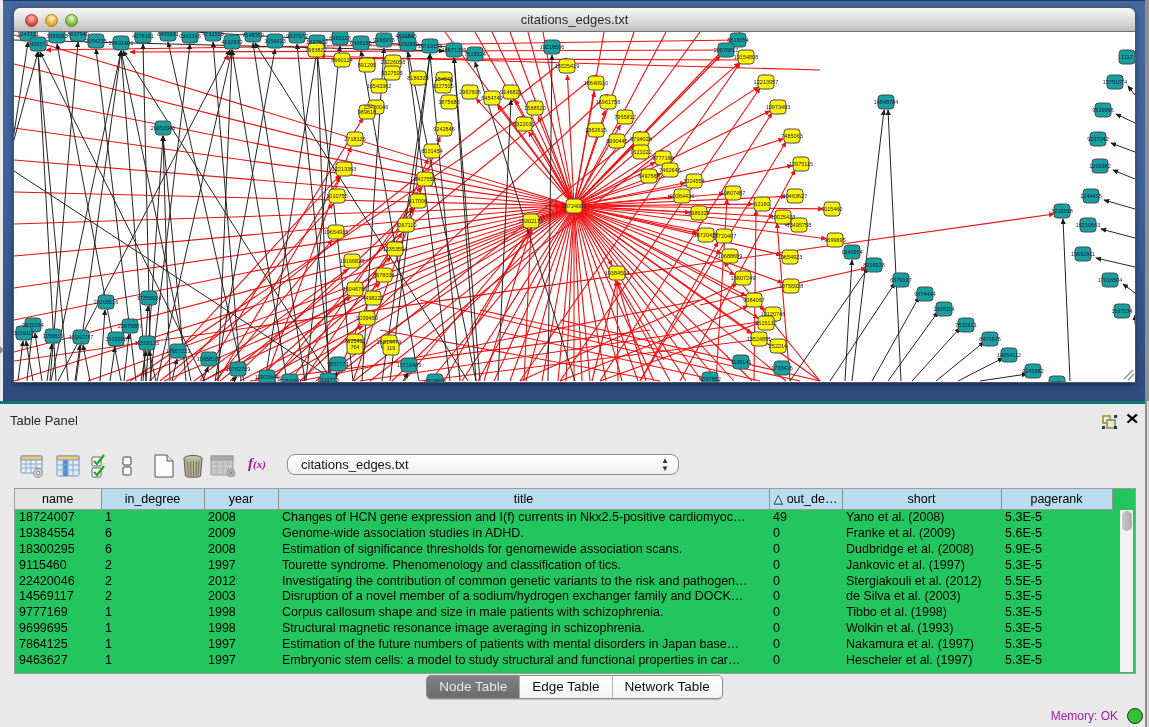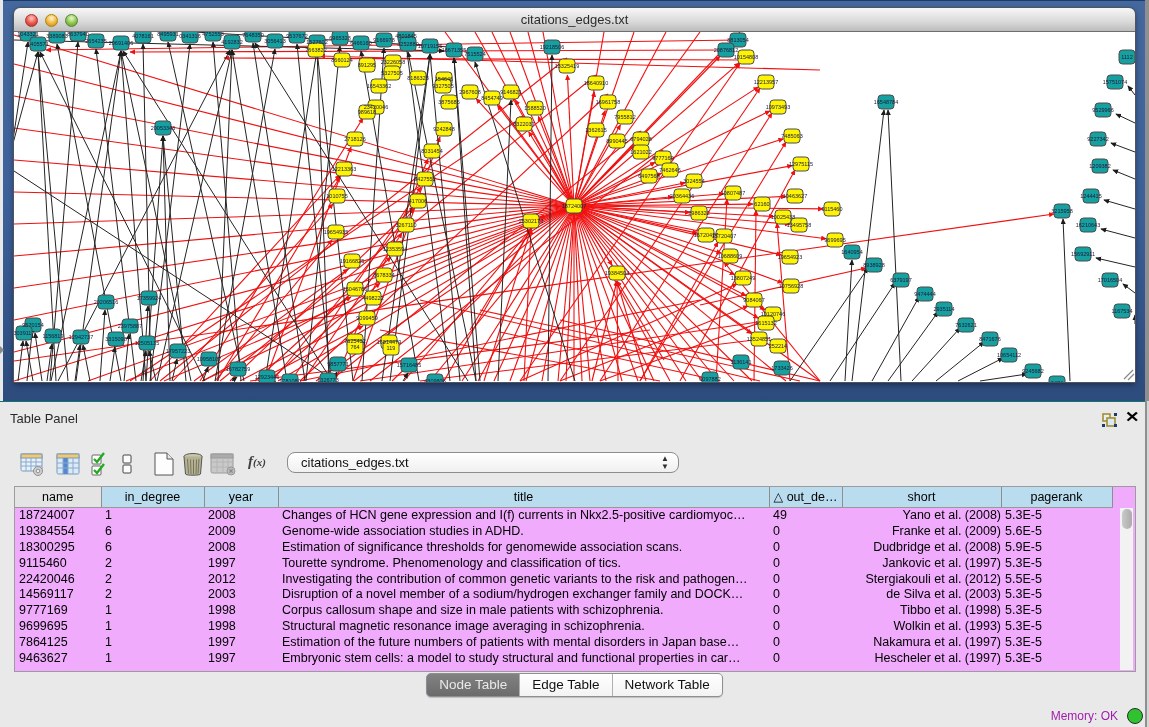--- a/index.html
+++ b/index.html
@@ -11,37 +11,37 @@
   border-radius:6px 6px 0 0;
   background:linear-gradient(#f7f7f7, #d9d9d9 60%, #bcbcbc);
   border-bottom:1px solid #6f6f6f; }
 #titlebar .title { position:absolute; left:0; right:0; top:4px; text-align:center;
   font-size:13px; color:#2c2c2c; }
 .tl { position:absolute; top:6px; width:13px; height:13px; border-radius:50%; }
 #tlr { left:11px; background:radial-gradient(circle at 50% 30%, #ffb3ab 10%, #e8564a 55%, #b5281e); border:1px solid #a33; }
 #tly { left:31px; background:radial-gradient(circle at 50% 30%, #ffe9b0 10%, #f0b440 55%, #c08018); border:1px solid #a80; }
 #tlg { left:51px; background:radial-gradient(circle at 50% 30%, #d6f3b2 10%, #8ec24e 55%, #5d9422); border:1px solid #583;}
 #canvas { position:absolute; left:0; top:24px; width:1121px; height:350px; background:#fff; overflow:hidden; }
-#panel { position:absolute; left:0; top:401px; width:1149px; height:326px; background:#e9e9e9; border-top:1px solid #0f766e; }
+#panel { position:absolute; left:0; top:401px; width:1149px; height:326px; background:#e9e9e9; border-top:3px solid #0f766e; }
 #paneltitle { position:absolute; left:10px; top:9px; font-size:13px; color:#2a2a2a; }
 #pfloat { position:absolute; right:32px; top:11px; width:15px; height:14px; }
 #pclose { position:absolute; right:10px; top:6px; font-size:15px; color:#000; font-weight:bold; transform:scaleX(1.15); }
 #dropdown { position:absolute; left:287px; top:50px; width:392px; height:21px;
   background:linear-gradient(#ffffff,#f0f0f0); border:1px solid #8d8d8d; border-radius:8px;
   font-size:13px; color:#111; line-height:19px; padding-left:13px; }
 #dropdown .arr { position:absolute; right:9px; top:2px; font-size:8px; color:#2e2e2e; line-height:8px; text-align:center;}
 #tablewrap { position:absolute; left:14px; top:84px; width:1122px; height:186px;
-  background:#f0abfc; border:1px solid #9c9c9c; }
+  background:#22c55e; border:1px solid #9c9c9c; }
 table.data { border-collapse:collapse; table-layout:fixed; font-size:12.5px; color:#000; }
 table.data th { height:20px; font-weight:normal; font-size:12.5px;
   background:#badcef; border-right:1px solid #8e8e8e; border-bottom:1px solid #989898; text-align:center;
   overflow:hidden; white-space:nowrap; padding:0;}
 table.data th.first { background:#e4e4e4; }
 table.data td { height:15.9px; padding:0 0 0 4px; white-space:nowrap; overflow:hidden; }
-td.ctr { text-align:right; padding:0; }
+td.ctr { text-align:left; padding:0; }
 #vscroll { position:absolute; right:2px; top:21px; width:13px; height:162px; background:#f2f2f2; }
 #vthumb { position:absolute; left:1.5px; top:1px; width:10px; height:20px; background:linear-gradient(90deg,#c9c9c9,#ababab); border-radius:5px; }
 #tabs { position:absolute; left:0; width:1149px; top:271px; height:26px; text-align:center; }
 .seg { display:inline-flex; border:1px solid #8f8f8f; border-radius:5px; overflow:hidden; background:#3b82f6;
   box-shadow:0 1px 1px rgba(0,0,0,.18); }
 .seg span { font-size:13.5px; padding:3px 12px 4px; color:#111; border-left:1px solid #b0b0b0; background:linear-gradient(#ffffff,#f3f3f3);}
 .seg span:first-child { border-left:none; }
 .seg span.sel { background:linear-gradient(#828282,#6b6b6b); color:#e9e9e9; }
 #memory { position:absolute; right:31px; bottom:4px; font-size:12px; color:#a21caf; }
 #memdot { position:absolute; right:6px; bottom:3px; width:16px; height:16px; border-radius:50%;
@@ -692,21 +692,21 @@
 <g stroke="#b5b5b5" stroke-width="1">
           <line x1="1" y1="10" x2="23" y2="10"></line>
           <line x1="1" y1="15" x2="23" y2="15"></line>
 <line x1="7" y1="6" x2="7" y2="21"></line>
           <line x1="13" y1="6" x2="13" y2="21"></line>
           <line x1="18" y1="6" x2="18" y2="21"></line>
         </g>
 <circle cx="21" cy="19" r="4" fill="#bbb" stroke="#999"></circle>
 <path d="M19.4 17.4 l3.2 3.2 M22.6 17.4 l-3.2 3.2" stroke="#888" stroke-width="1.3"></path>
 </svg>
-      <div class="ticon" style="left:248px;top:51px;font-size:15px;font-style:italic;font-weight:bold;color:#404040;font-family:'Liberation Serif',serif;">f<span style="font-size:11px;">(x)</span></div>
+      <div class="ticon" style="left:248px;top:51px;font-size:15px;font-style:italic;font-weight:bold;color:#a21caf;font-family:'Liberation Serif',serif;">f<span style="font-size:11px;">(x)</span></div>
   <div id="dropdown">citations_edges.txt<div class="arr">▲<br>▼</div></div>
   <div id="tablewrap">
         <table class="data">
           <tbody>
             <tr>
               <th class="first" style="width:86px">name</th>
               <th class="" style="width:103px">in_degree</th>
               <th class="" style="width:74px">year</th>
               <th class="" style="width:491px">title</th>
               <th class="" style="width:73px">△ out_de…</th>

